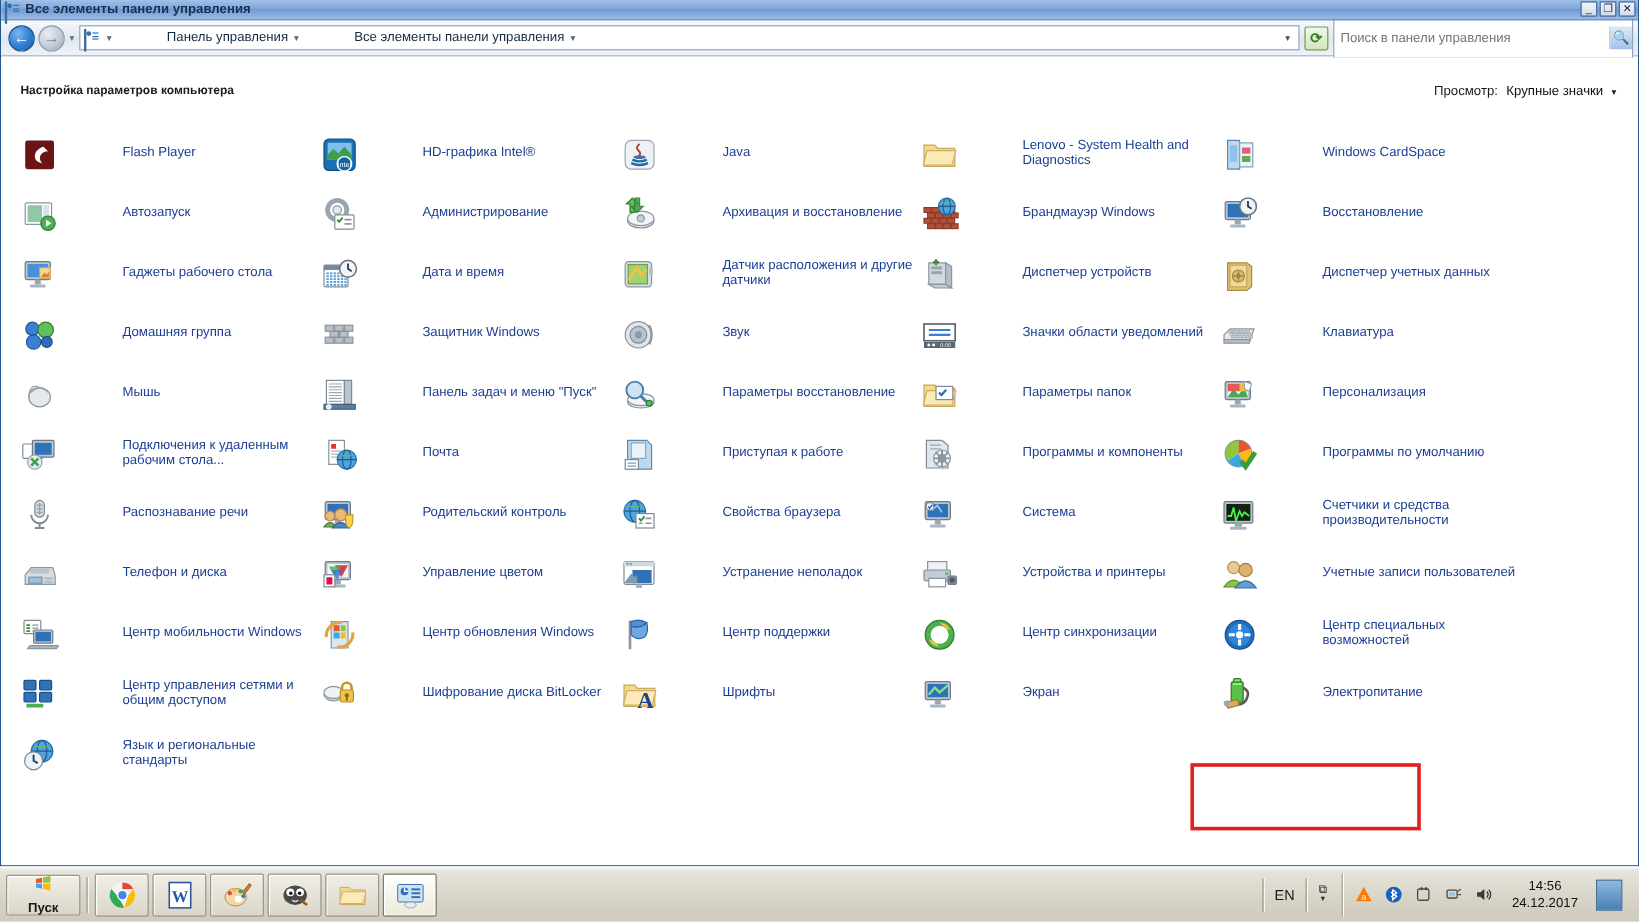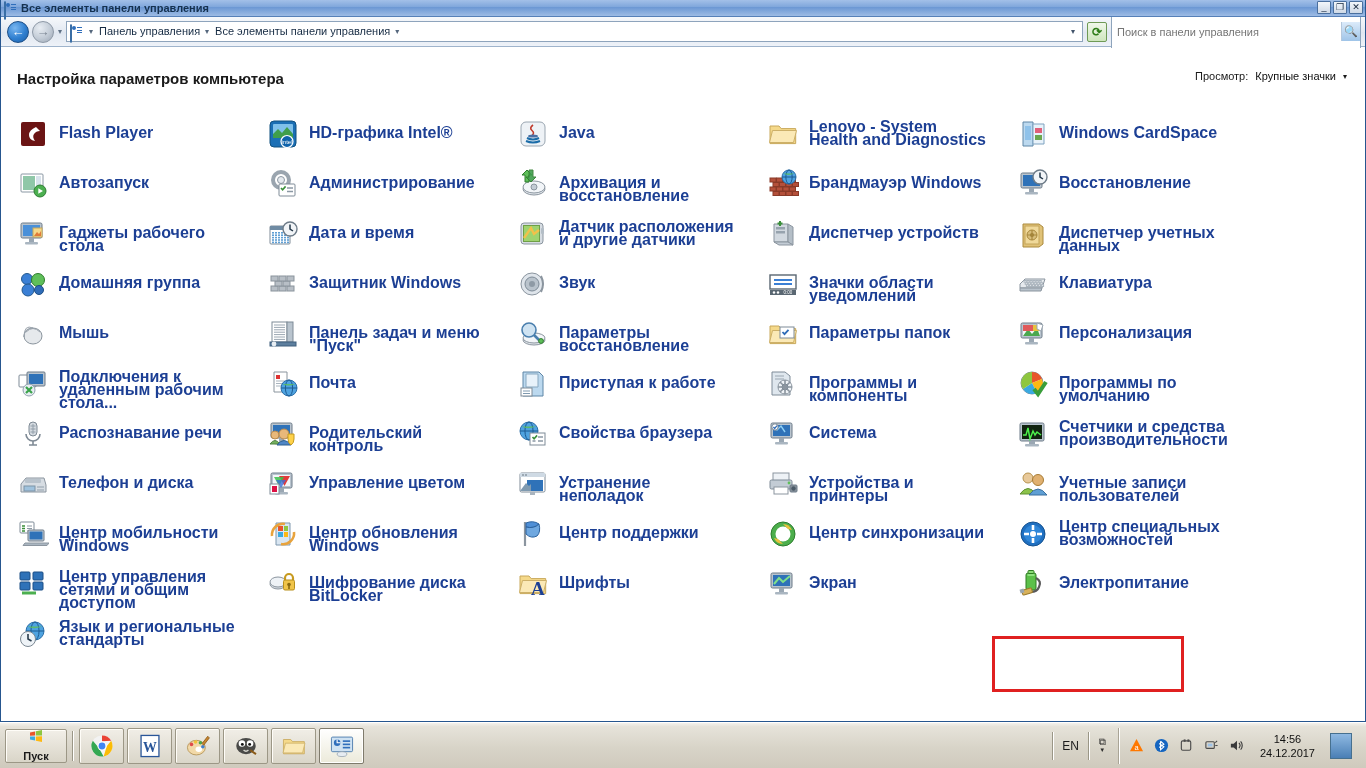--- a/index.html
+++ b/index.html
@@ -88,21 +88,21 @@
     flex: 1 1 auto; height: 21px;
     background: #ffffff;
     border: 1px solid #8ea4bc;
     display: flex; align-items: center;
     padding: 0 3px;
     min-width: 0;
   }
   .crumb-icon { width: 14px; height: 14px; margin-right: 2px; flex: none; }
   .crumb {
     font-size: 11px; color: #152a42; white-space: nowrap;
-    padding: 0 2px; line-height: 19px;
+    padding: 0 2px; line-height: 19px; margin-left: 40px;
   }
   .crumb-sep { font-size: 8px; color: #55677d; padding: 0 4px 0 3px; }
   #addr-spacer { flex: 1 1 auto; }
   #addr-dropdown { font-size: 8px; color: #41536a; padding-right: 4px; }
   #refresh-btn {
     width: 20px; height: 20px; margin: 0 4px;
     border: 1px solid #6f9a56; border-radius: 2px;
     background: linear-gradient(#f0f8ea,#cfe6bd);
     display: flex; align-items: center; justify-content: center;
     color: #2e7d18; font-size: 12px; font-weight: bold;
@@ -135,21 +135,21 @@
     width: 1364px; height: 672px;
     background: #ffffff;
     overflow: hidden;
   }
   #page-header {
     display: flex; align-items: flex-start;
     padding: 22px 18px 0 16px;
     justify-content: space-between;
   }
   #page-title {
-    font-size: 15px; font-weight: bold; color: #1a1a1a;
+    font-size: 10px; font-weight: bold; color: #1a1a1a;
   }
   #view-ctl { display: flex; align-items: center; font-size: 11px; color: #1a1a1a; }
   #view-label { margin-right: 7px; }
   #view-value { color: #101010; }
   #view-caret { font-size: 8px; margin-left: 7px; color: #1a1a1a; }
 
   #grid {
     display: grid;
     grid-template-columns: repeat(5, 250px);
     column-gap: 0px;
@@ -160,23 +160,24 @@
   .item {
     display: flex; align-items: flex-start;
     height: 50px;
     padding-top: 5px;
   }
   .item-icon {
     width: 32px; height: 32px; flex: none;
     margin-right: 10px; position: relative;
   }
   .item-label {
-    font-size: 16px; font-weight: bold; color: #1c3f94;
+    font-size: 11px; font-weight: normal; color: #1c3f94;
     line-height: 13px; padding-top: 8px;
     max-width: 180px;
+    margin-left: 43px;
   }
   .item-label.two-line { padding-top: 2px; }
 
   
   #hl-box {
     position: absolute;
     left: 991px; top: 588px;
     width: 192px; height: 56px;
     border: 3px solid #e02020;
     pointer-events: none;

